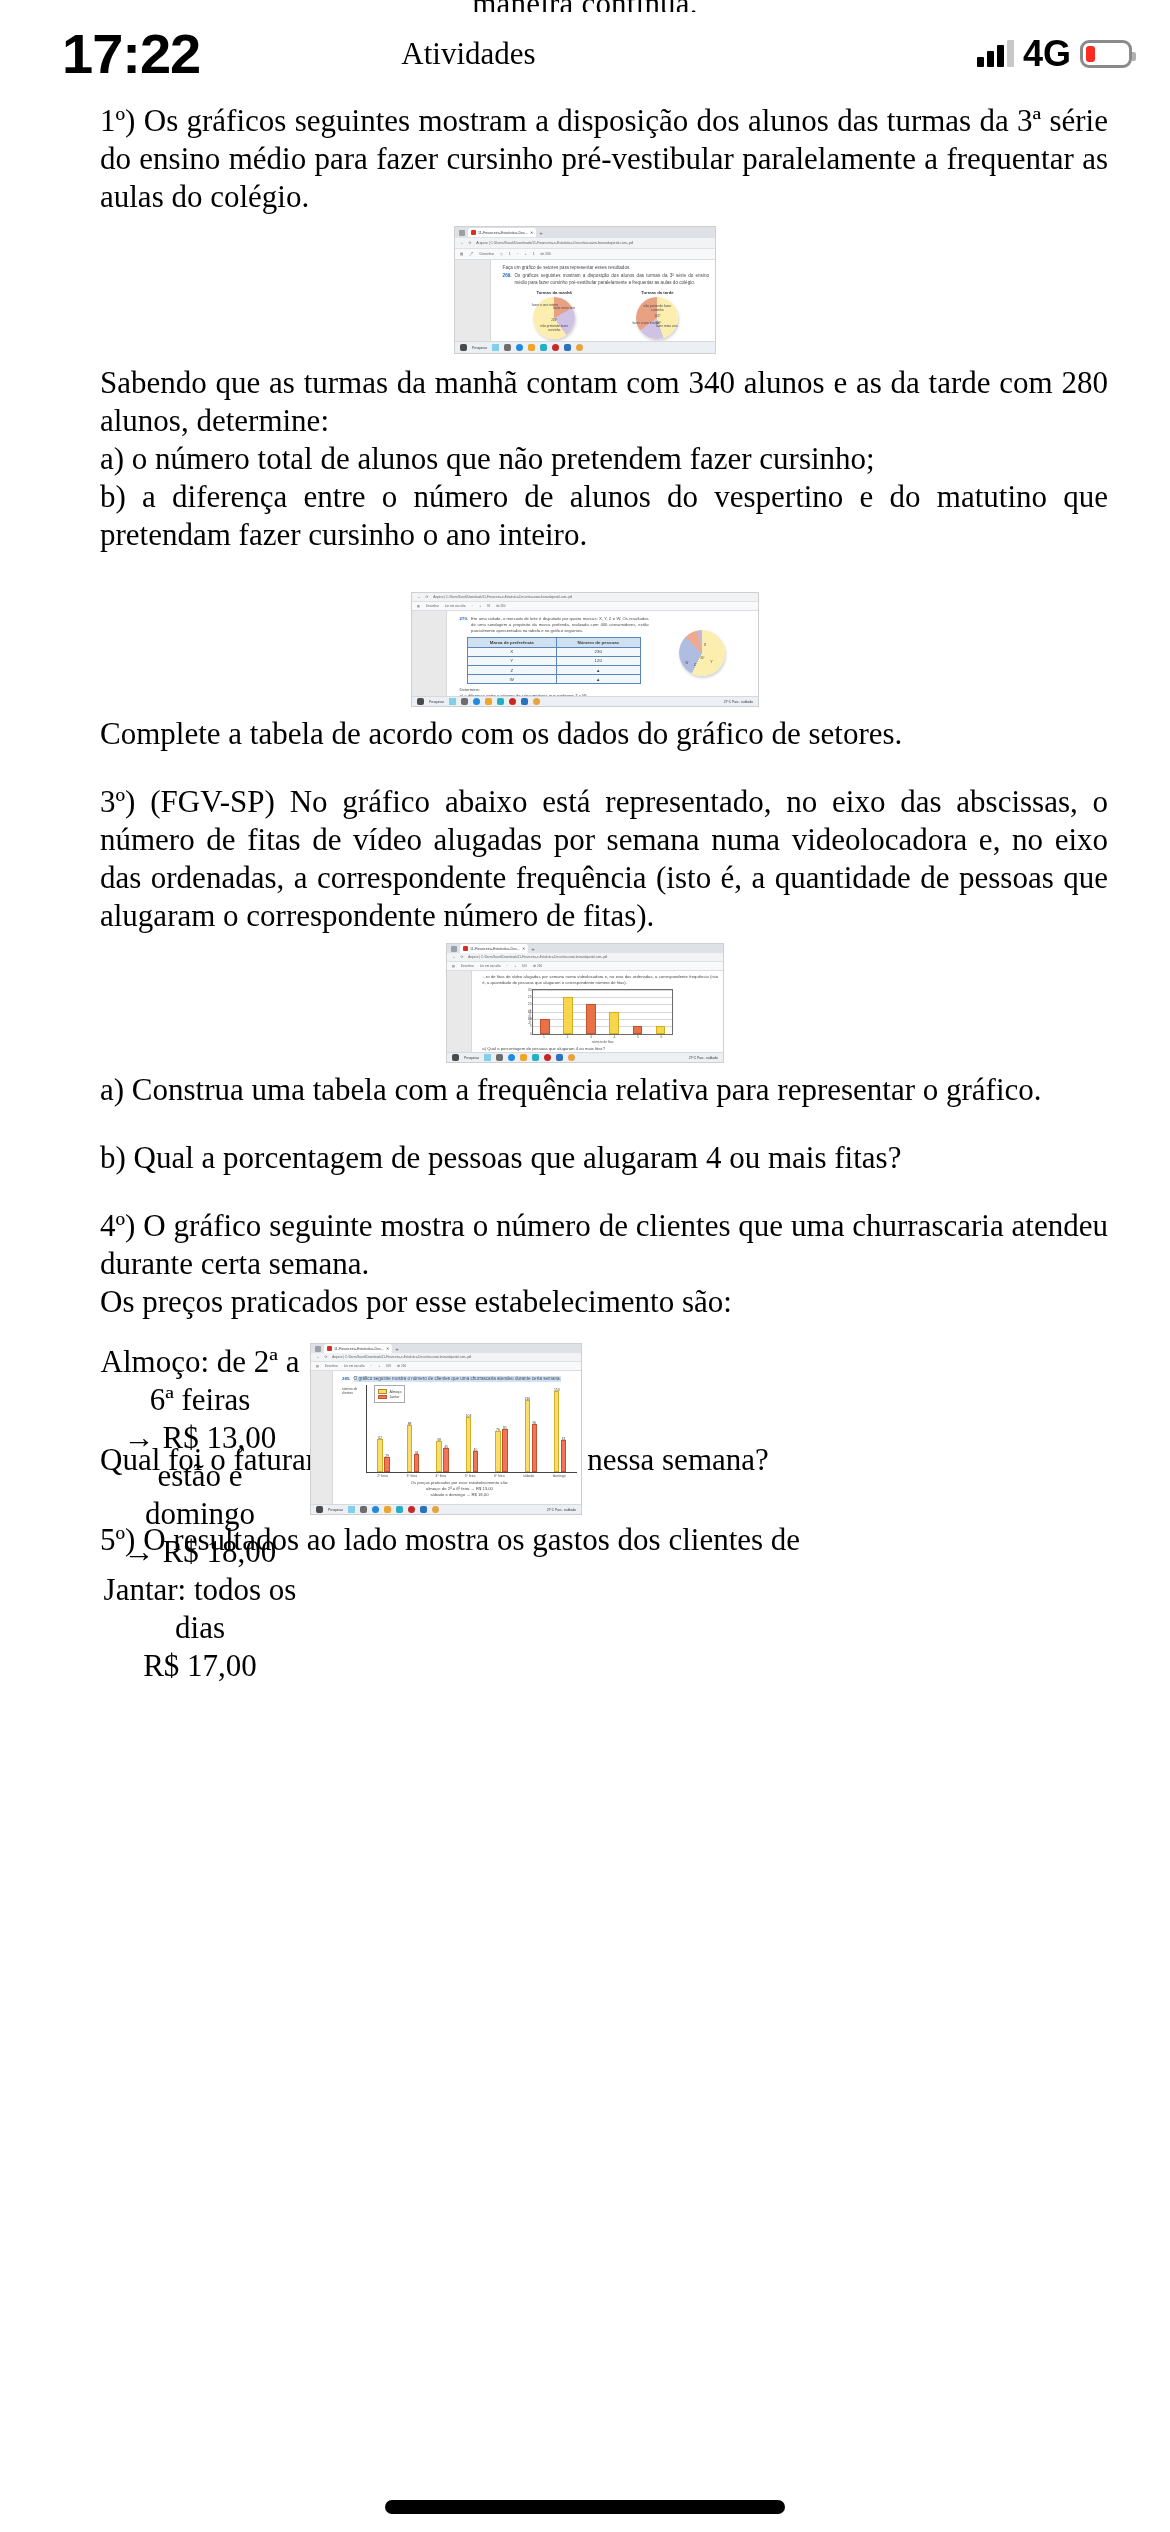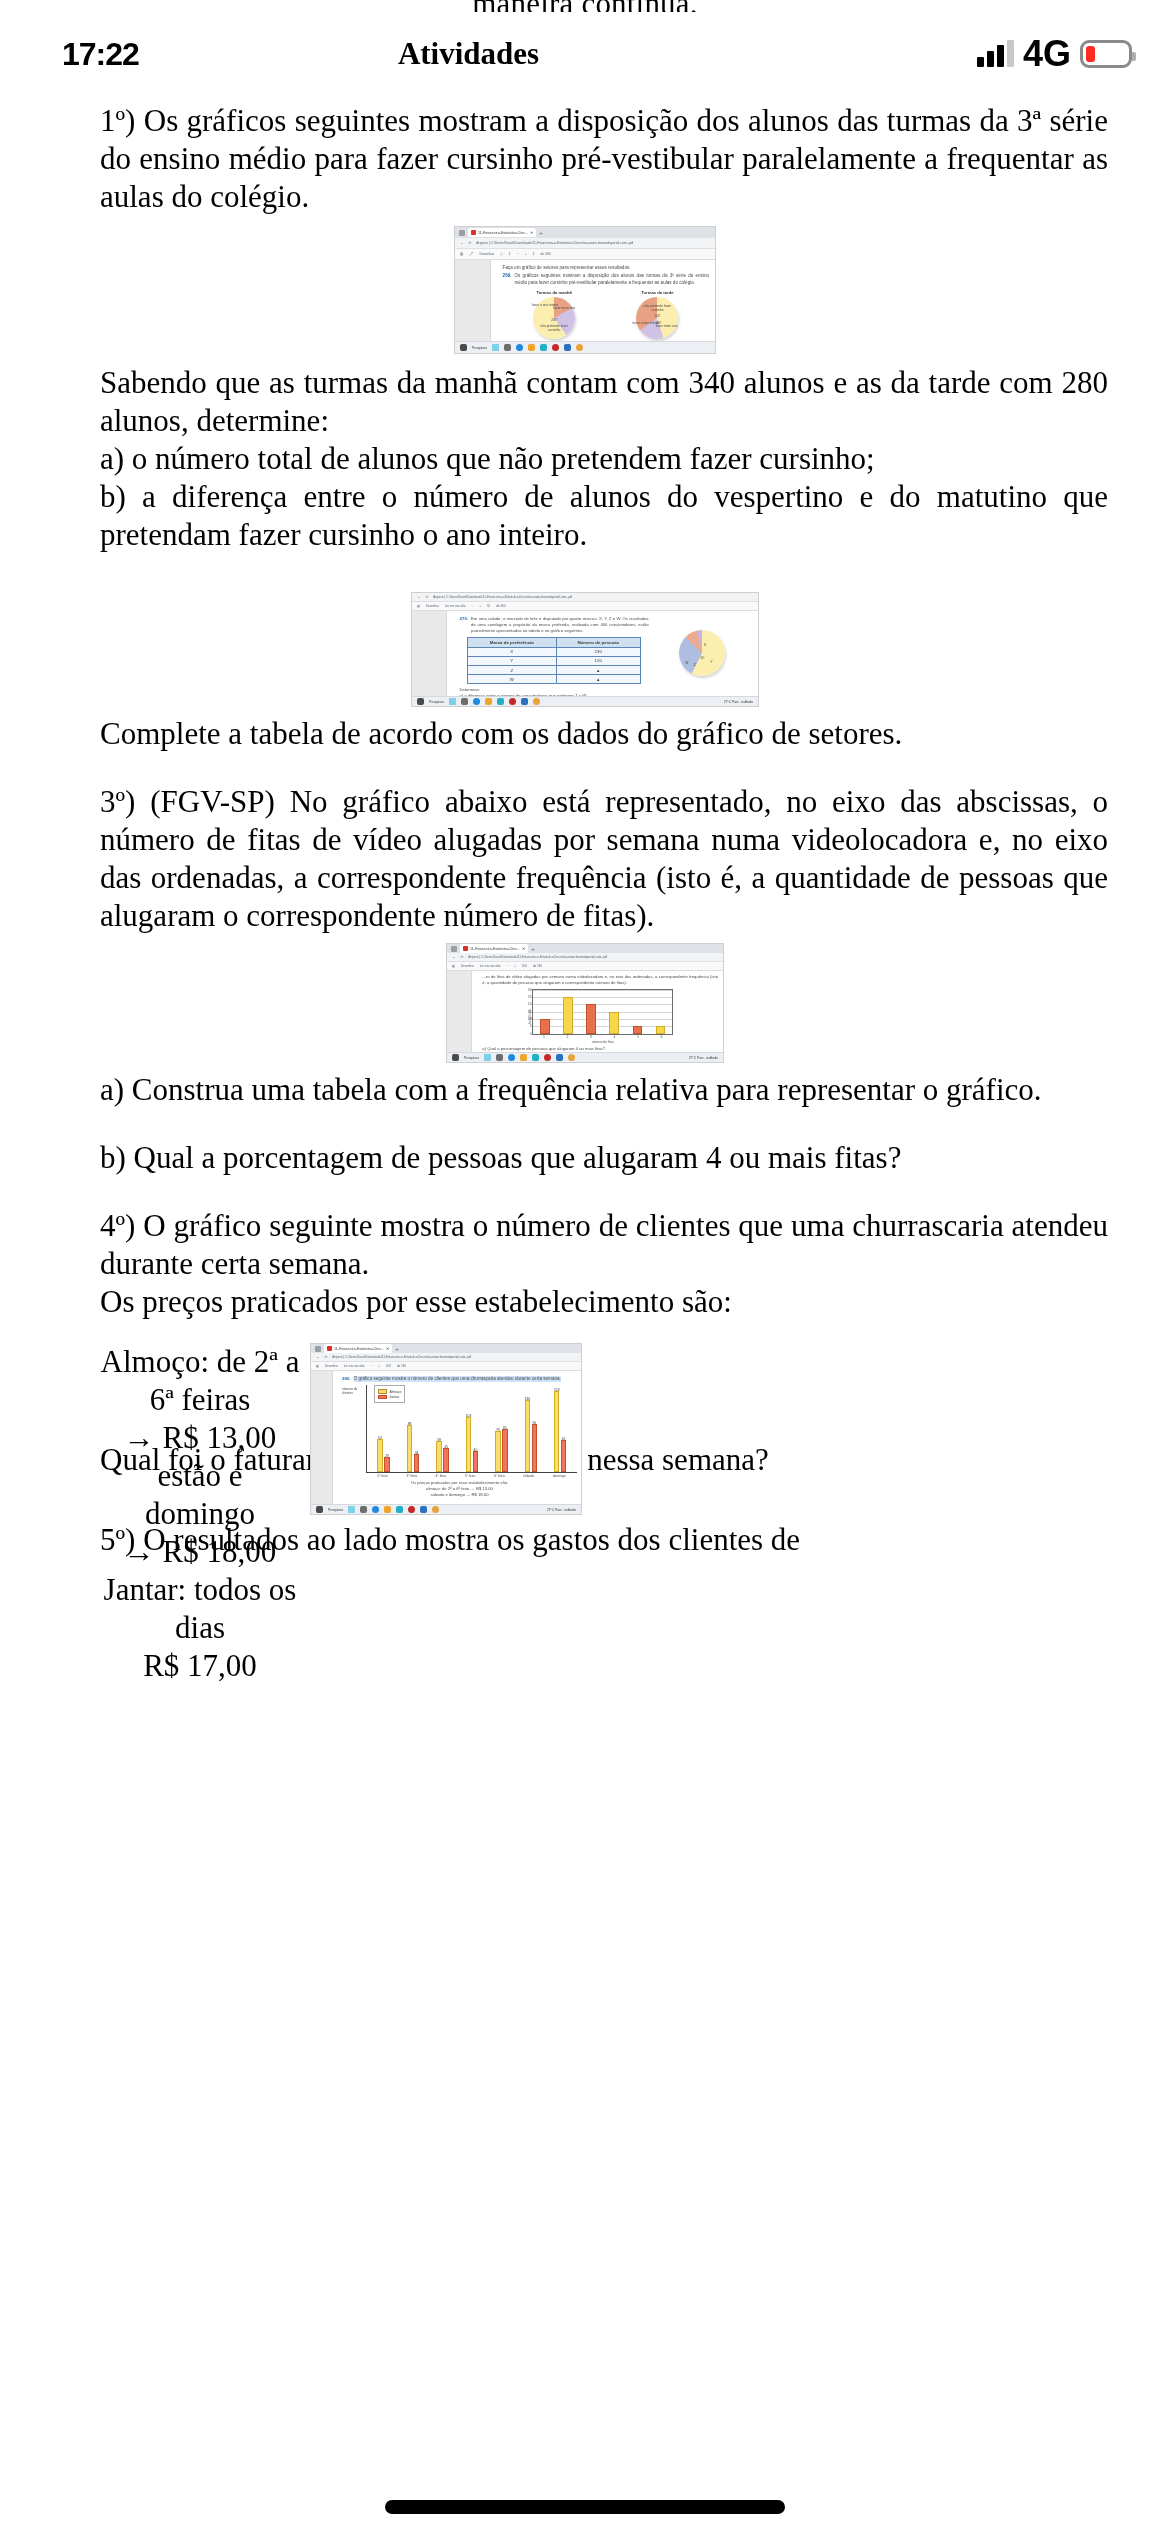--- a/index.html
+++ b/index.html
@@ -20,26 +20,26 @@
     overflow:hidden; height:26px;
   }
 
   
   .statusbar {
     position:absolute; top:24px; left:0; width:1170px; height:60px;
     display:flex; align-items:center;
   }
   .sb-time {
     font-family:"Liberation Sans", sans-serif;
-    font-weight:bold; font-size:32px; letter-spacing:-1px;
+    font-weight:bold; font-size:56px; letter-spacing:-1px;
     margin-left:62px; line-height:1;
   }
   .sb-title {
     position:absolute; left:0; width:937px; text-align:center;
-    font-weight:bold; font-size:31px;
+    font-weight:normal; font-size:31px;
   }
   .sb-right {
     position:absolute; right:38px; display:flex; align-items:center; gap:9px;
   }
   .sig { display:flex; align-items:flex-end; gap:3px; height:26px; }
   .sig i { display:block; width:7px; background:#000; border-radius:1px; }
   .sig i:nth-child(1){ height:10px; }
   .sig i:nth-child(2){ height:16px; }
   .sig i:nth-child(3){ height:22px; }
   .sig i:nth-child(4){ height:27px; background:#c8c8c8; }

